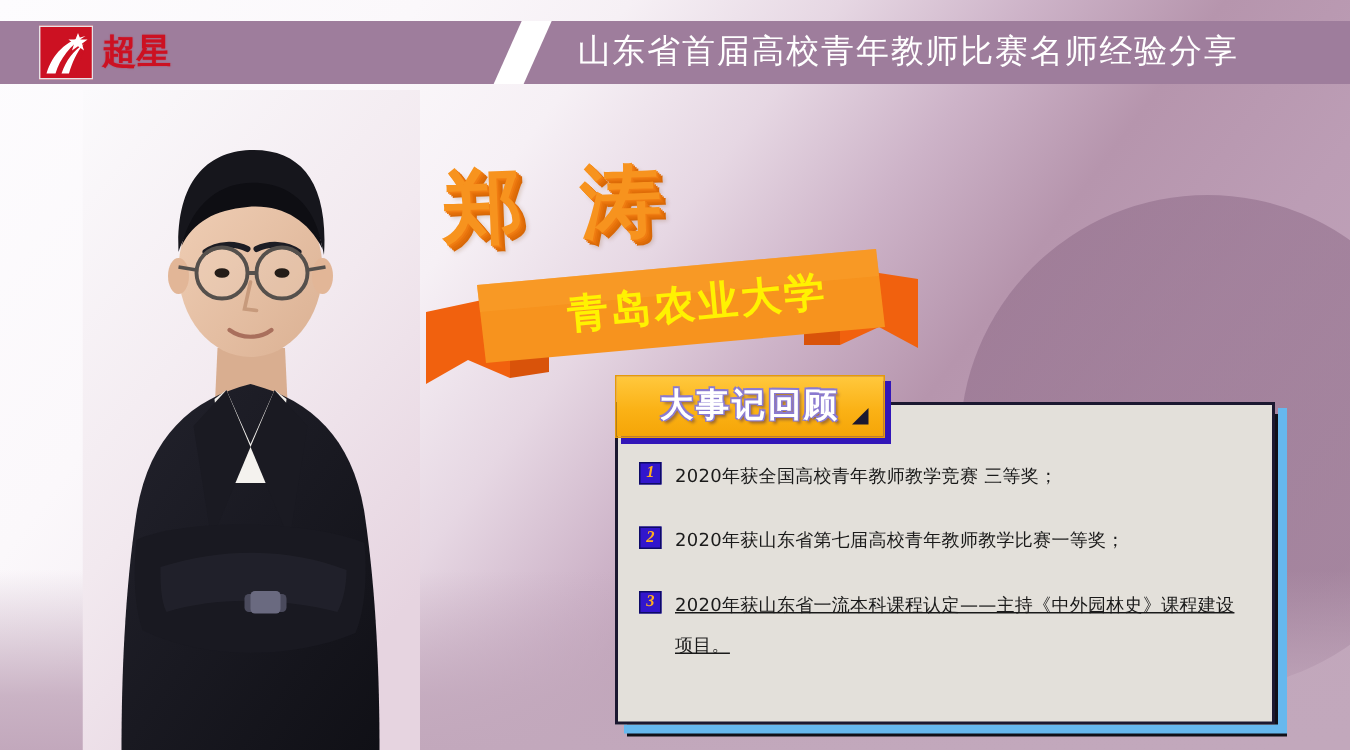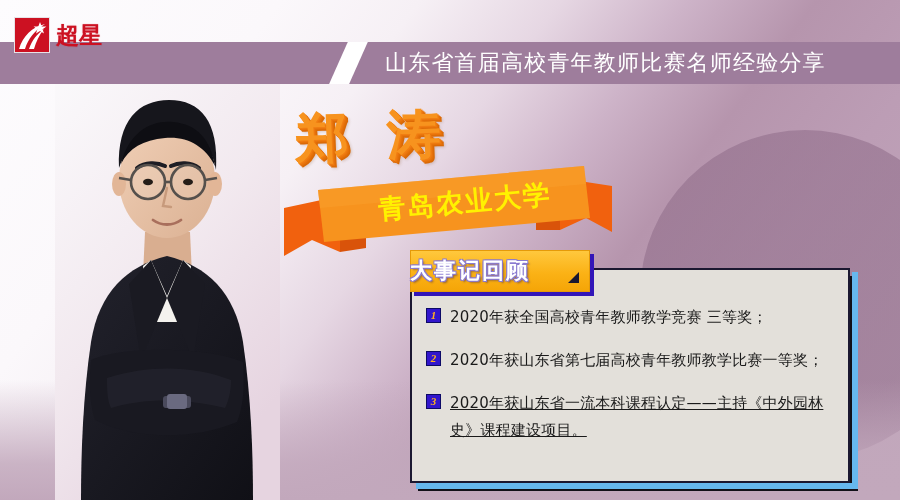--- a/index.html
+++ b/index.html
@@ -48,41 +48,40 @@
     background:linear-gradient(to bottom, rgba(194,168,188,0) 0%, rgba(194,168,188,.85) 70%, #c2a8bc 100%);
     pointer-events:none;
   }
 
   
   .headerbar{
     position:absolute; left:0; top:14px;
     width:900px; height:42px;
     background:#9e7d9c;
     overflow:hidden;
-    margin-top:28px;
   }
   .header-slash{
     position:absolute; top:-6px; left:338px;
     width:20px; height:56px;
     background:#ffffff;
     transform:skewX(-24deg);
   }
   .header-title{
     position:absolute; left:385px; top:0;
     height:42px; line-height:42px;
     color:#ffffff;
     font-size:22px;
     letter-spacing:1.2px;
     white-space:nowrap;
     font-family:"DejaVu Sans","Liberation Sans",sans-serif;
   }
 
   
   .logo{
-    position:absolute; left:14px; top:17px;
+    position:absolute; left:26px; top:17px;
     height:36px; display:flex; align-items:center; gap:6px;
   }
   .logo-mark{
     position:relative;
     width:36px; height:36px;
     background:#cc1122;
     border:1px solid #e8e2e6;
     overflow:hidden;
   }
   .logo-mark svg{ position:absolute; left:0; top:0; }
@@ -192,21 +191,21 @@
     font-style:italic;
     font-weight:bold;
     font-size:11px;
     line-height:13px;
     text-align:center;
     font-family:"Liberation Serif","DejaVu Serif",serif;
   }
   .li-text{
     flex:1 1 auto;
     color:#1a1a1a;
-    font-size:15px;
+    font-size:12px;
     line-height:27px;
     letter-spacing:.2px;
     font-family:"DejaVu Sans","Liberation Sans",sans-serif;
   }
   .li-text.wrap{ padding-right:2px;text-decoration:underline; }
 
   
   .tab-shadow{
     position:absolute; left:414px; top:254px;
     width:180px; height:42px;
@@ -215,20 +214,21 @@
   .tab{
     position:absolute; left:410px; top:250px;
     width:180px; height:42px;
     background:linear-gradient(to bottom,#FFC83D 0%,#FBB216 55%,#F5A507 100%);
     border:1px solid #e59a08;
   }
   .tab-text{
     position:absolute; left:410px; top:250px;
     width:180px; height:42px;
     line-height:42px;
+    text-align:center;
     color:#ffffff;
     font-size:22px;
     font-weight:bold;
     letter-spacing:2px;
     font-family:"DejaVu Sans","Liberation Sans",sans-serif;
     text-shadow:
       -1px -1px 0 #8a7ad0,
        1px -1px 0 #8a7ad0,
       -1px  1px 0 #8a7ad0,
        1px  1px 0 #8a7ad0,

